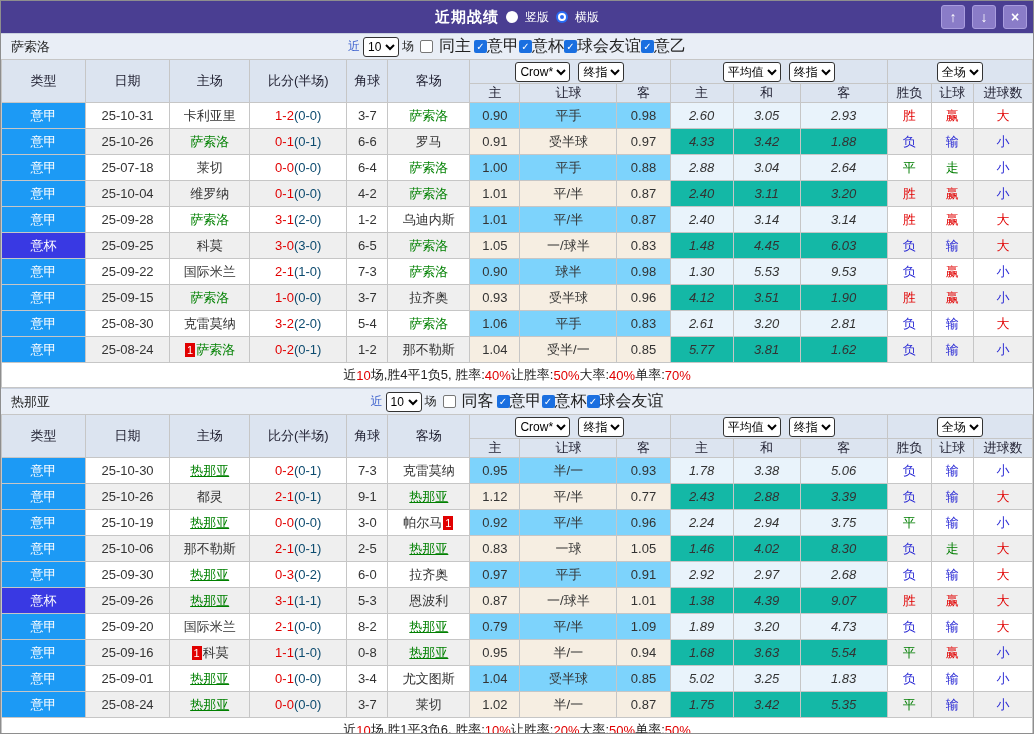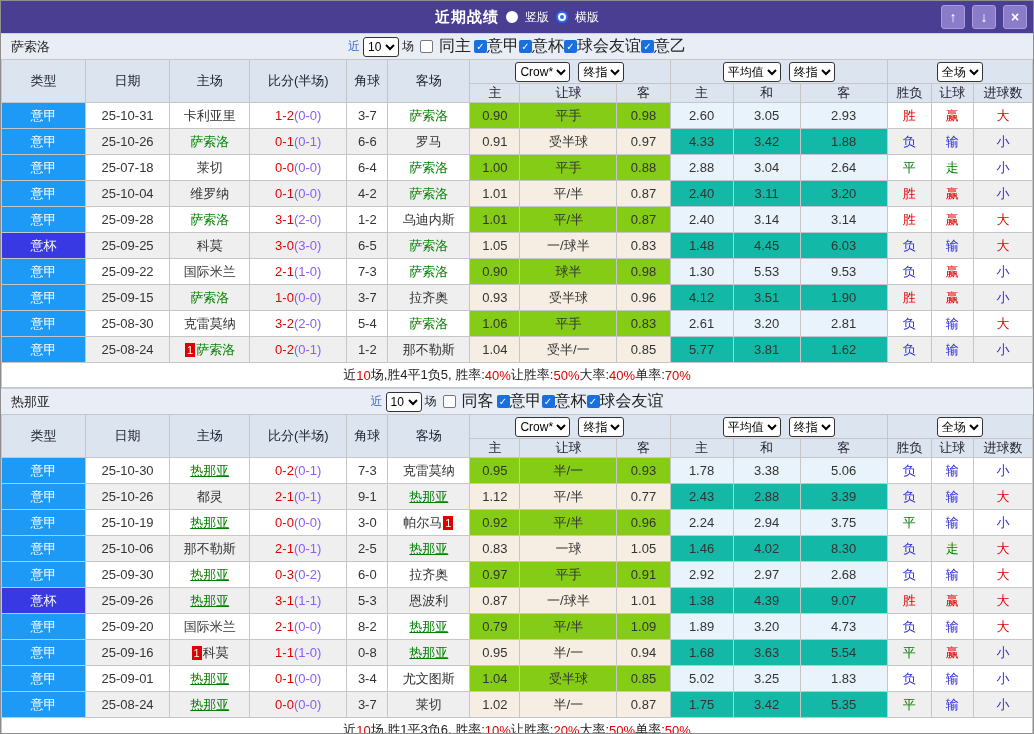--- a/index.html
+++ b/index.html
@@ -35,30 +35,30 @@
   table{border-collapse:collapse;table-layout:fixed;width:1032px;margin:0;}
   th,td{border:1px solid #c6c6c6;text-align:center;font-weight:normal;font-size:13px;color:#333;
         padding:0;overflow:hidden;white-space:nowrap;}
   thead th{background:#dce4f0;color:#223;}
   tr.grp-row th{height:23px;}
   tr.sub-row th{height:17px;font-size:13px;}
   .grp-cell{vertical-align:middle;}
   .grp-inner{display:flex;justify-content:center;align-items:center;gap:8px;}
   tbody td{height:25px;background:#fff;}
   tbody tr.even td{background:#efefef;}
-  tbody td.odds{background:#84cc16;}
+  tbody td.odds{background:#7dd3fc;}
   tbody tr.even td.odds{background:#f6eee2;}
-  tbody td.avg{background:#e9f3fb;}
+  tbody td.avg{background:#e9f3fb;font-style:italic;}
   tbody tr.even td.avg{background:#14b8a6;}
   tbody td.type-league{background:#1c9af5;color:#fff;}
   tbody td.type-cup{background:#3939e3;color:#fff;}
   tbody tr.even td.type-league{background:#1c9af5;}
   tbody tr.even td.type-cup{background:#3939e3;}
   .score-main{color:#e10000;}
-  .score-half{color:#8b5cf6;}
+  .score-half{color:#0c4a6e;}
   .hl{color:#008000;}
   .hl.u{text-decoration:underline;}
   .badge{background:#e10000;color:#fff;padding:0 2px;margin:0 1px;font-size:11px;display:inline-block;line-height:14px;}
   td.res.r,.r{color:#e10000;}
   td.res.b,.b{color:#2b2bd5;}
   td.res.g,.g{color:#007d00;}
   
   .summary{height:25px;border:1px solid #c6c6c6;border-top:none;width:1032px;box-sizing:border-box;
            display:flex;align-items:center;justify-content:center;font-size:13px;background:#fff;color:#222;}
 </style>

